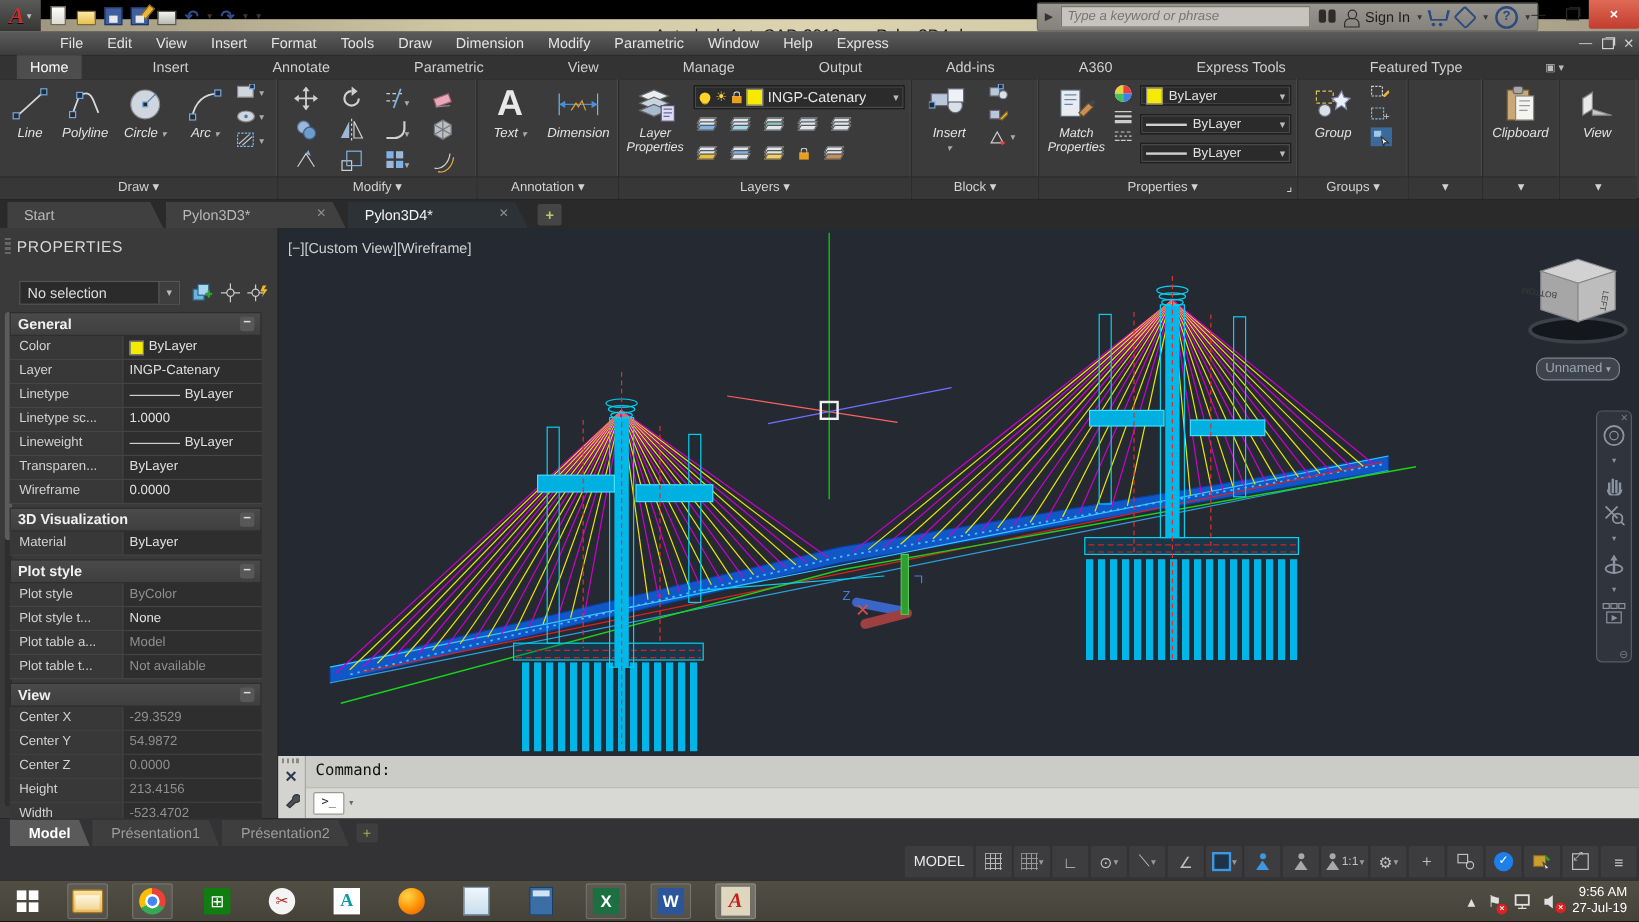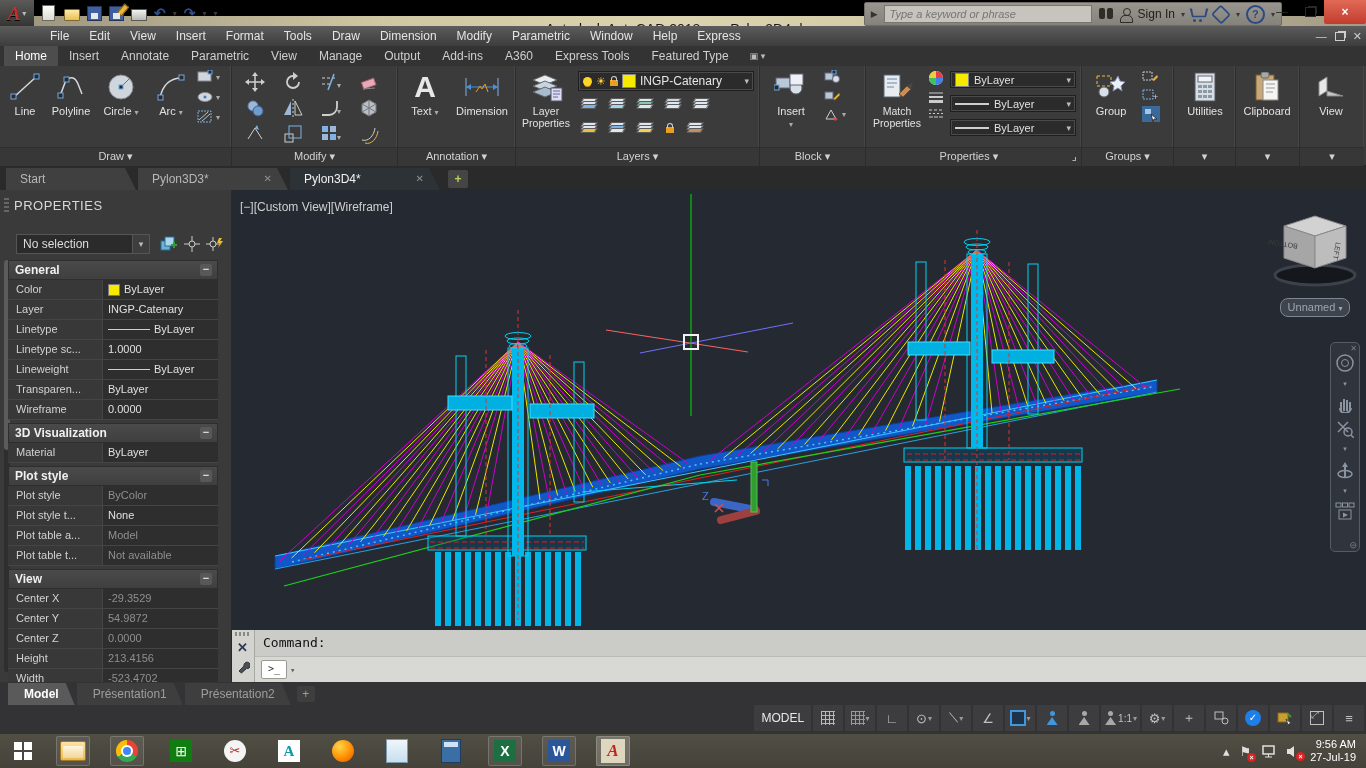--- a/index.html
+++ b/index.html
@@ -56,34 +56,34 @@
   #btn-close{width:42px;background:linear-gradient(#e06a56,#c23c2e);color:#fff;font-weight:bold;border-radius:0 0 2px 2px;}
 
   
   #menubar{left:0;top:26px;width:1366px;height:20px;background:linear-gradient(#5c5c5c,#3d3d3d);
     display:flex;align-items:center;padding-left:40px;box-sizing:border-box;}
   .menu-item{padding:0 10px;color:#e4e4e4;font-size:12px;line-height:20px;cursor:default;}
   #mdi-controls{position:absolute;right:4px;top:26px;height:20px;display:flex;gap:8px;align-items:center;color:#cfcfcf;font-size:11px;}
   #mdi-controls .restore-glyph{width:8px;height:7px;border:1px solid #cfcfcf;box-shadow:2px -2px 0 -1px #cfcfcf;}
 
   
-  #ribbontabs{left:0;top:46px;width:1366px;height:20px;background:#333;display:flex;align-items:flex-end;padding-left:4px;box-sizing:border-box;}
+  #ribbontabs{left:0;top:46px;width:1366px;height:20px;background:#333;display:flex;align-items:flex-end;padding-left:14px;box-sizing:border-box;gap:48px;}
   .rtab{padding:0 11px;line-height:20px;font-size:12px;color:#cfcfcf;background:transparent;cursor:default;}
   .rtab.active{background:#4d4d4d;color:#fff;}
   #ribbon-collapse{margin-left:10px;color:#bbb;font-size:9px;line-height:20px;}
 
   
   #ribbon{left:0;top:66px;width:1366px;height:100px;background:#3b3b3b;border-bottom:1px solid #242424;box-sizing:border-box;display:flex;}
   .panel{position:relative;height:100px;border-right:1px solid #2c2c2c;box-shadow:inset -1px 0 0 #474747;box-sizing:border-box;}
   .panel-body{position:absolute;left:0;top:0;right:0;height:82px;}
   .panel-footer{position:absolute;left:0;bottom:0;right:0;height:18px;text-align:center;
     font-size:11px;color:#d2d2d2;line-height:17px;background:#373737;border-top:1px solid #2e2e2e;}
   .bigbtn{position:absolute;top:3px;width:50px;text-align:center;color:#e2e2e2;font-size:11px;cursor:pointer;}
   .bigbtn .bicon{height:36px;display:flex;align-items:center;justify-content:center;}
-  .bigbtn .blabel{line-height:12px;}
+  .bigbtn .blabel{line-height:12px;font-style:italic;}
   .smallcol{position:absolute;top:4px;display:flex;flex-direction:column;gap:6px;}
   .sm{display:flex;align-items:center;gap:2px;color:#ccc;}
   svg.glyph{display:block;}
   .mini-caret{color:#aaa;font-size:8px;}
 
   
   .layer-combo{position:absolute;display:flex;align-items:center;gap:4px;background:#2b2b2b;
     border:1px solid #1f1f1f;box-shadow:0 0 0 1px #4a4a4a inset;height:20px;padding:0 4px;box-sizing:border-box;color:#e6e6e6;}
   .swatch-yellow{width:12px;height:12px;background:#f5ea00;border:1px solid #888;}
   .bulb{width:9px;height:9px;background:#ffd428;border-radius:50%;box-shadow:0 2px 0 -1px #c89a10;}
@@ -641,42 +641,20 @@
               <rect x="0" y="0" width="18" height="16" fill="#3a6a9a"></rect>
               <rect x="3" y="3" width="6" height="5" fill="#9fc8e8"></rect>
               <path d="M9 8l6 5-3 0-1 3z" fill="#fff" stroke="#333"></path>
             </svg>
         </div>
       </div>
       <div class="panel-footer"><span>Groups</span> ▾</div>
     </div>
 
     <div class="panel" style="width:62px">
-      <div class="panel-body">
-        <div class="bigbtn" style="left:6px">
-          <div class="bicon">
-              <svg class="glyph" width="24" height="30">
-            <rect x="2" y="1" width="20" height="28" fill="#d8dde2" stroke="#556"></rect>
-            <rect x="5" y="4" width="14" height="6" fill="#eef4f8" stroke="#667"></rect>
-            <g fill="#8899aa">
-                  <rect x="5" y="13" width="4" height="3"></rect>
-                  <rect x="10" y="13" width="4" height="3"></rect>
-                  <rect x="15" y="13" width="4" height="3"></rect>
-                  <rect x="5" y="18" width="4" height="3"></rect>
-                  <rect x="10" y="18" width="4" height="3"></rect>
-                  <rect x="15" y="18" width="4" height="3"></rect>
-                  <rect x="5" y="23" width="4" height="3"></rect>
-                  <rect x="10" y="23" width="4" height="3"></rect>
-                  <rect x="15" y="23" width="4" height="3"></rect>
-                </g>
-              </svg>
-            </div>
-          <div class="blabel">Utilities</div>
-        </div>
-      </div>
       <div class="panel-footer">▾</div>
     </div>
 
     <div class="panel" style="width:64px">
       <div class="panel-body">
         <div class="bigbtn" style="left:6px">
           <div class="bicon">
               <svg class="glyph" width="26" height="30">
             <rect x="2" y="3" width="18" height="25" fill="#c8a878" stroke="#7a5a30"></rect>
             <rect x="7" y="0" width="8" height="6" rx="2" fill="#a8a8a8" stroke="#666"></rect>

